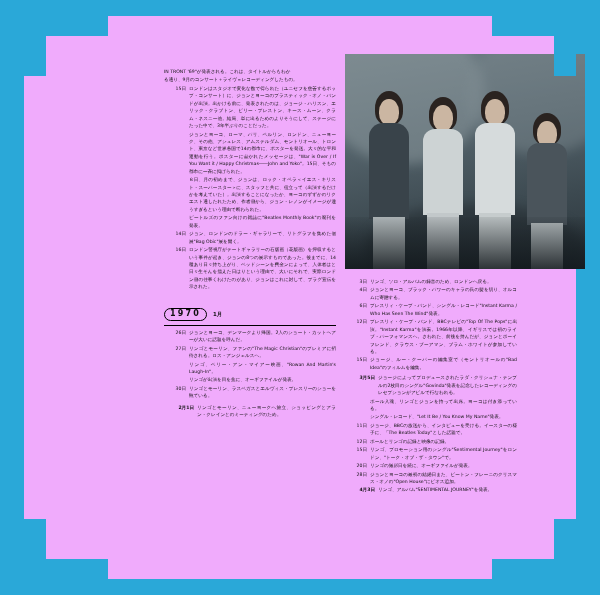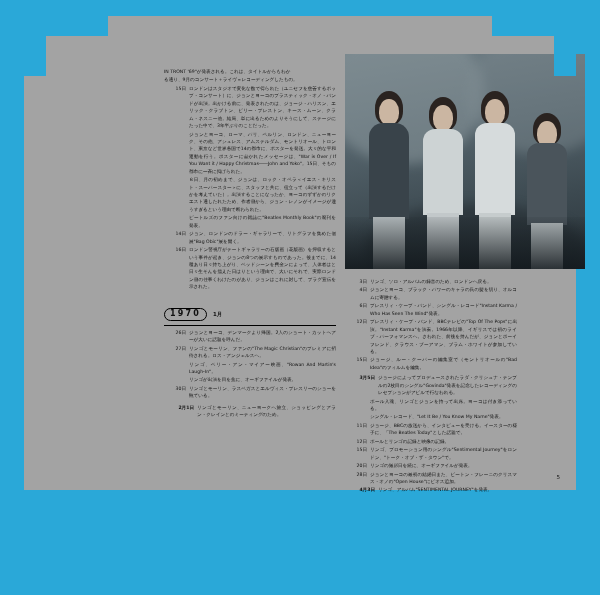--- a/index.html
+++ b/index.html
@@ -13,22 +13,22 @@
     font-family: "DejaVu Sans", sans-serif;
     overflow: hidden;
     position: relative;
   }
   
   .page {
     position: absolute;
     left: 24px;
     top: 16px;
     width: 552px;
-    height: 474px;
-    background: #a3a3a3;
+    height: 563px;
+    background: #f0abfc;
     text-decoration: underline;
   }
   
   .corner {
     position: absolute;
     background: #2aa8d8;
   }
   .corner-tl-v { left: 24px;  top: 16px;  width: 22px;  height: 60px; }
   .corner-tl-h { left: 24px;  top: 16px;  width: 84px;  height: 20px; }
   .corner-bl-v { left: 24px;  top: 519px; width: 22px;  height: 60px; }

